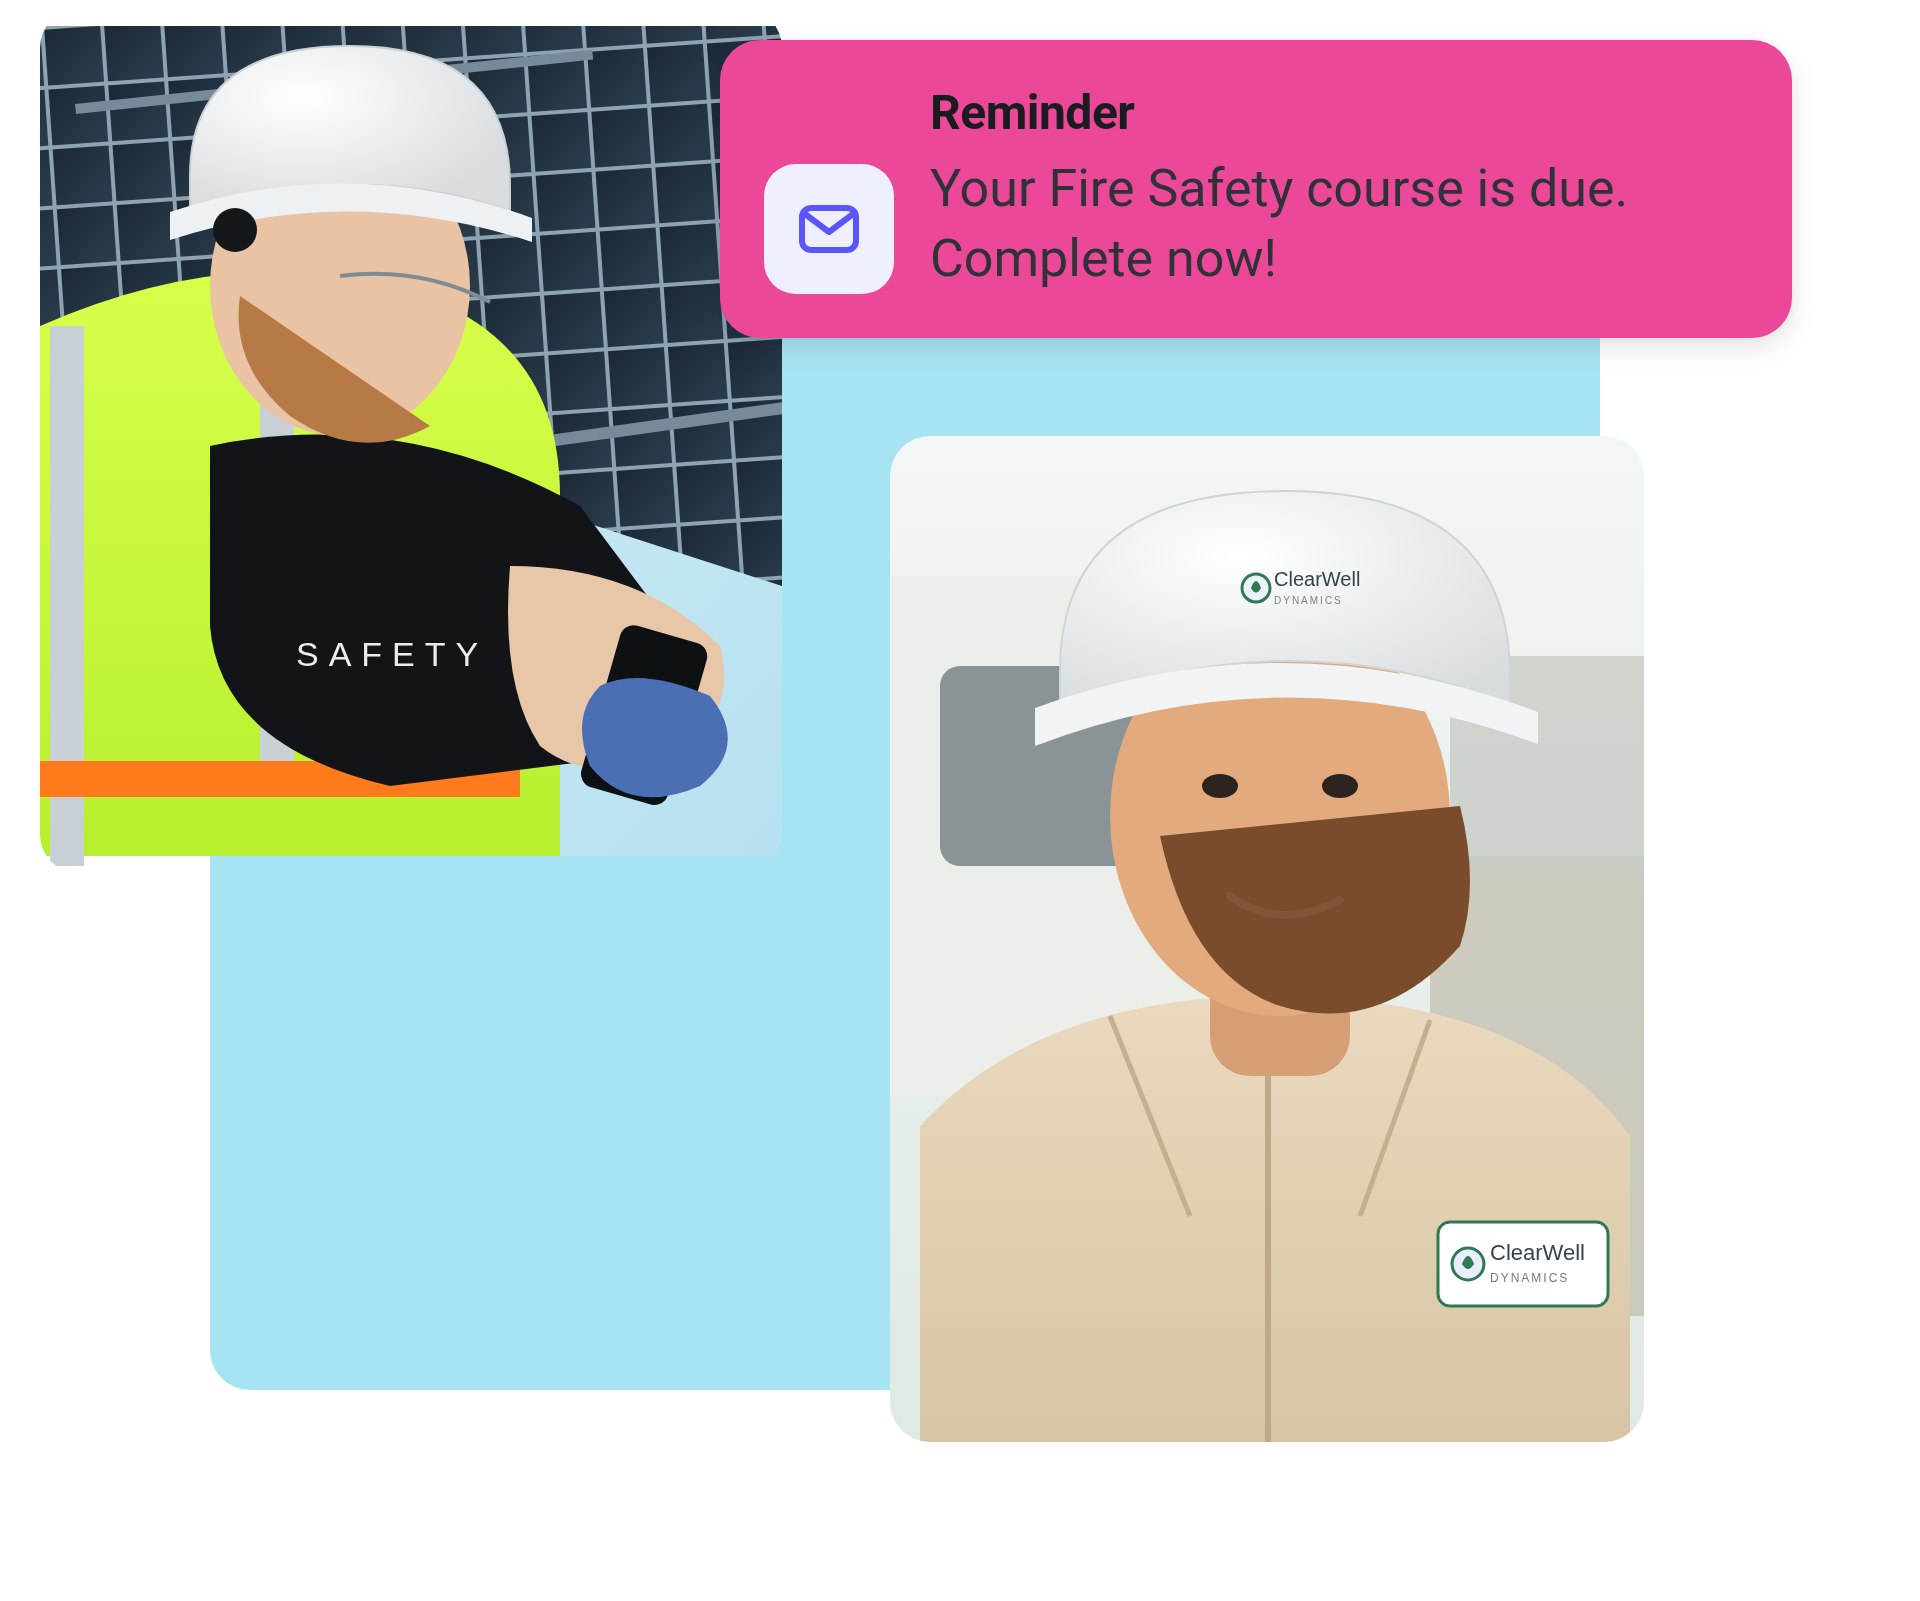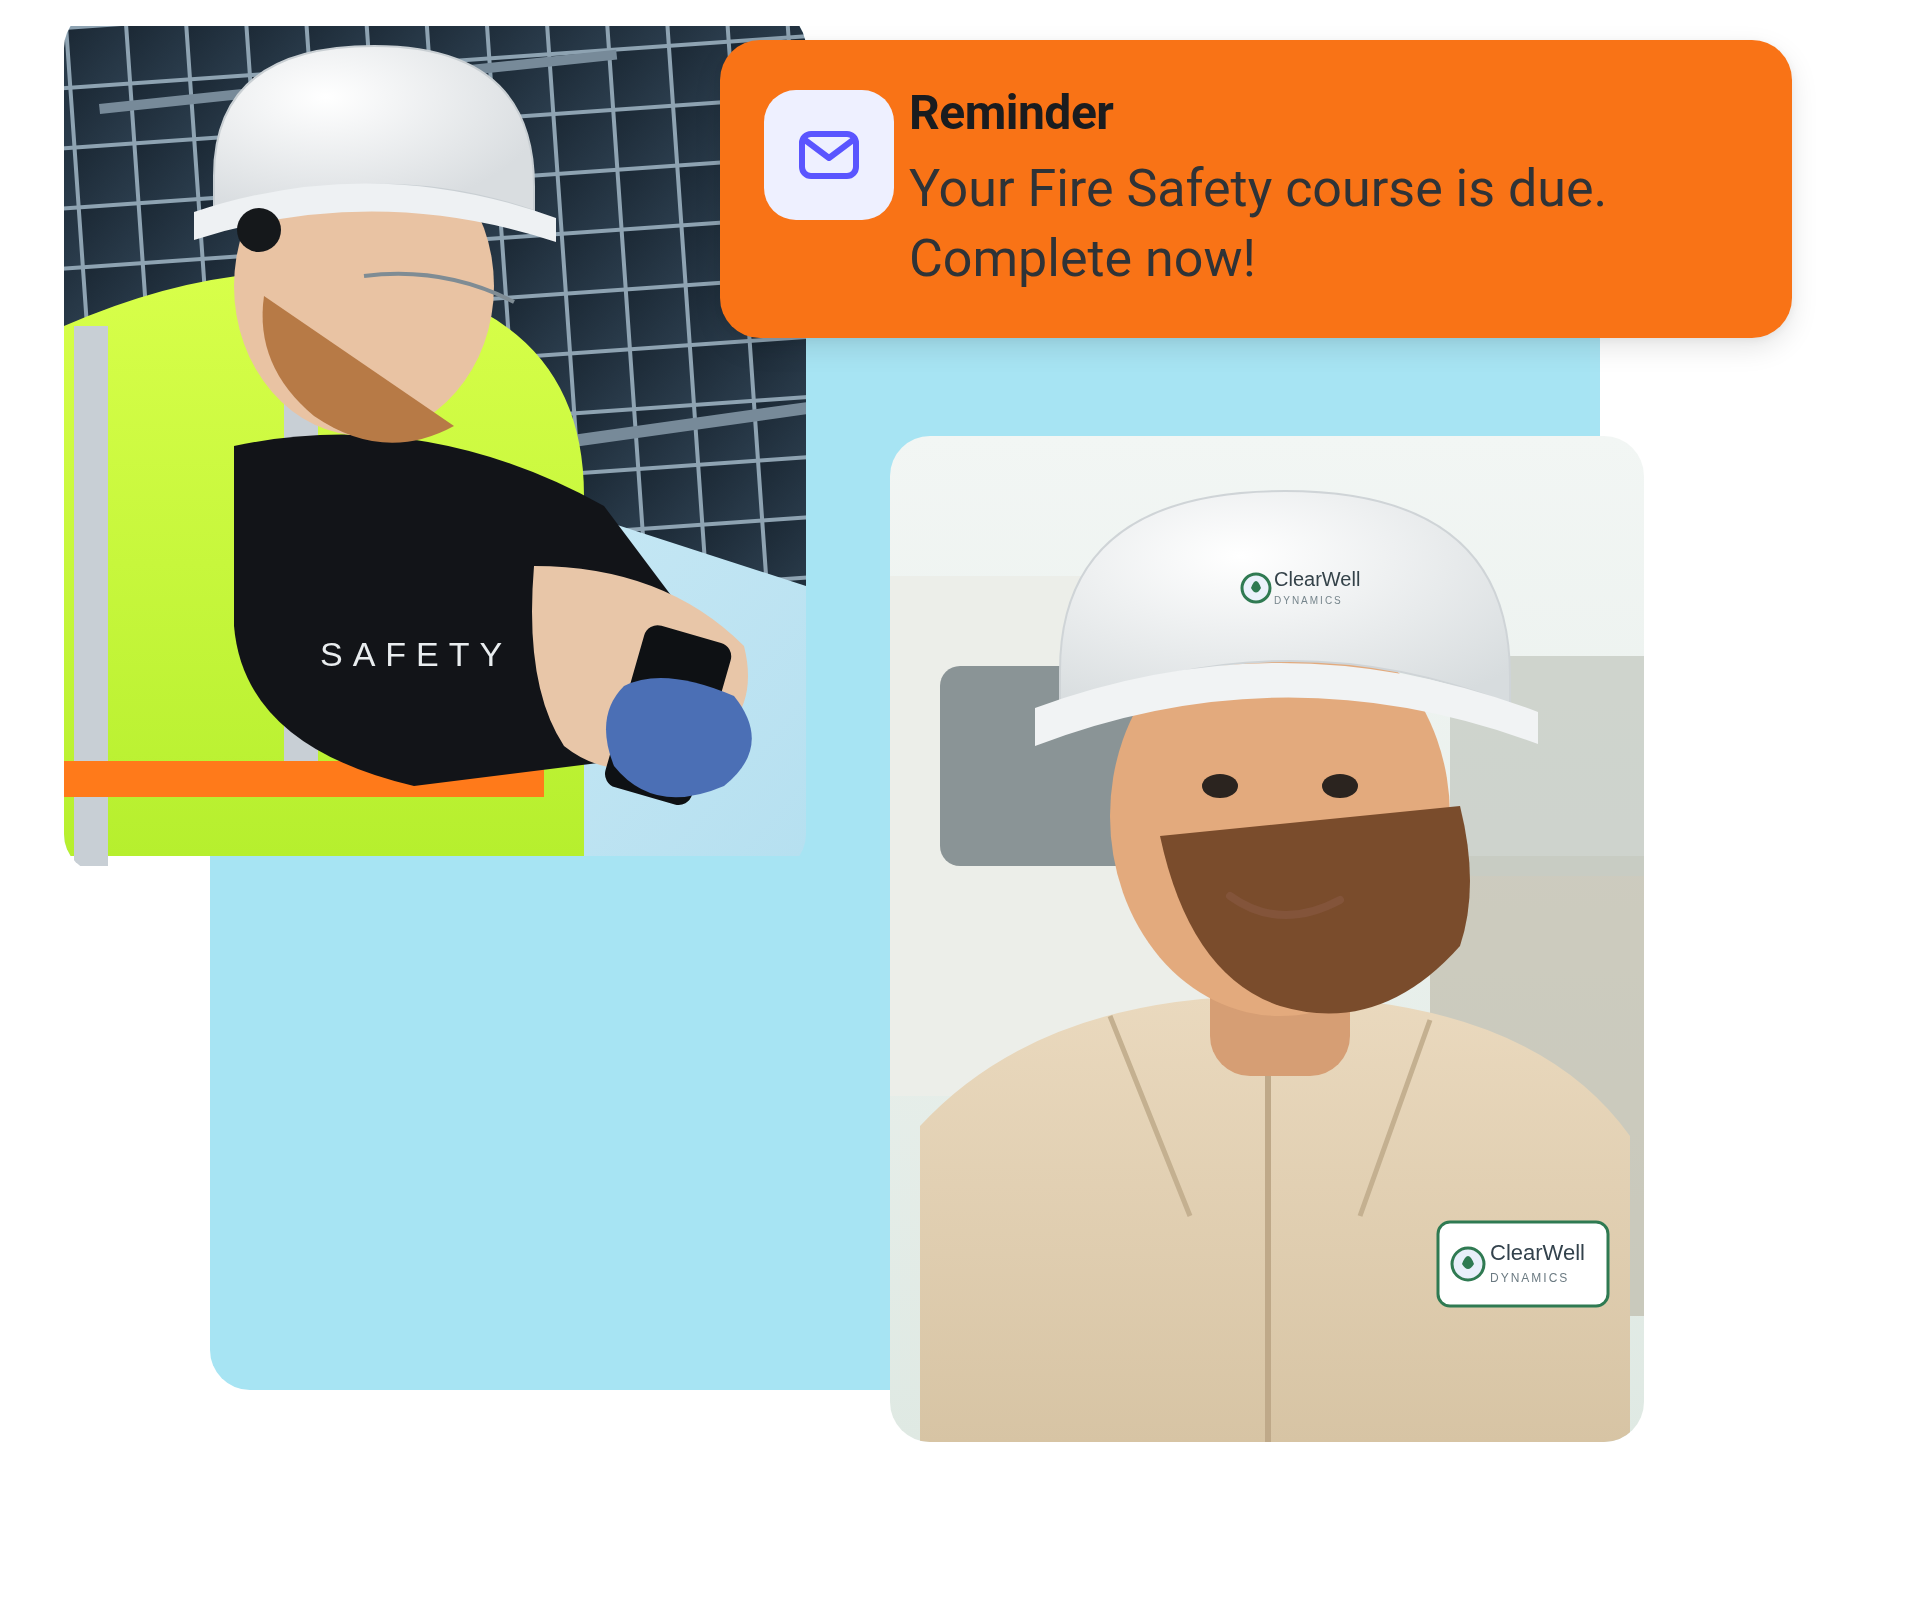--- a/index.html
+++ b/index.html
@@ -33,38 +33,37 @@
     border-radius: 40px;
     overflow: hidden;
   }
   .photo svg { display: block; width: 100%; height: 100%; }
 
   .photo-left {
     left: 40px;
     top: 8px;
     width: 742px;
     height: 866px;
-    margin-left: 24px;
   }
   .photo-right {
     left: 890px;
     top: 436px;
     width: 754px;
     height: 1006px;
   }
 
   
   .note-card {
     position: absolute;
-    background: #f97316;
+    background: #ec4899;
     border-radius: 40px;
     box-shadow: 0 10px 28px rgba(0,0,0,0.10), 0 2px 8px rgba(0,0,0,0.05);
     display: flex;
-    align-items: flex-start;
-    gap: 15px;
+    align-items: flex-end;
+    gap: 36px;
     padding: 44px 52px 44px 44px;
   }
   .note-top {
     left: 720px;
     top: 40px;
     width: 1072px;
   }
   .note-bottom {
     left: 470px;
     top: 1272px;

